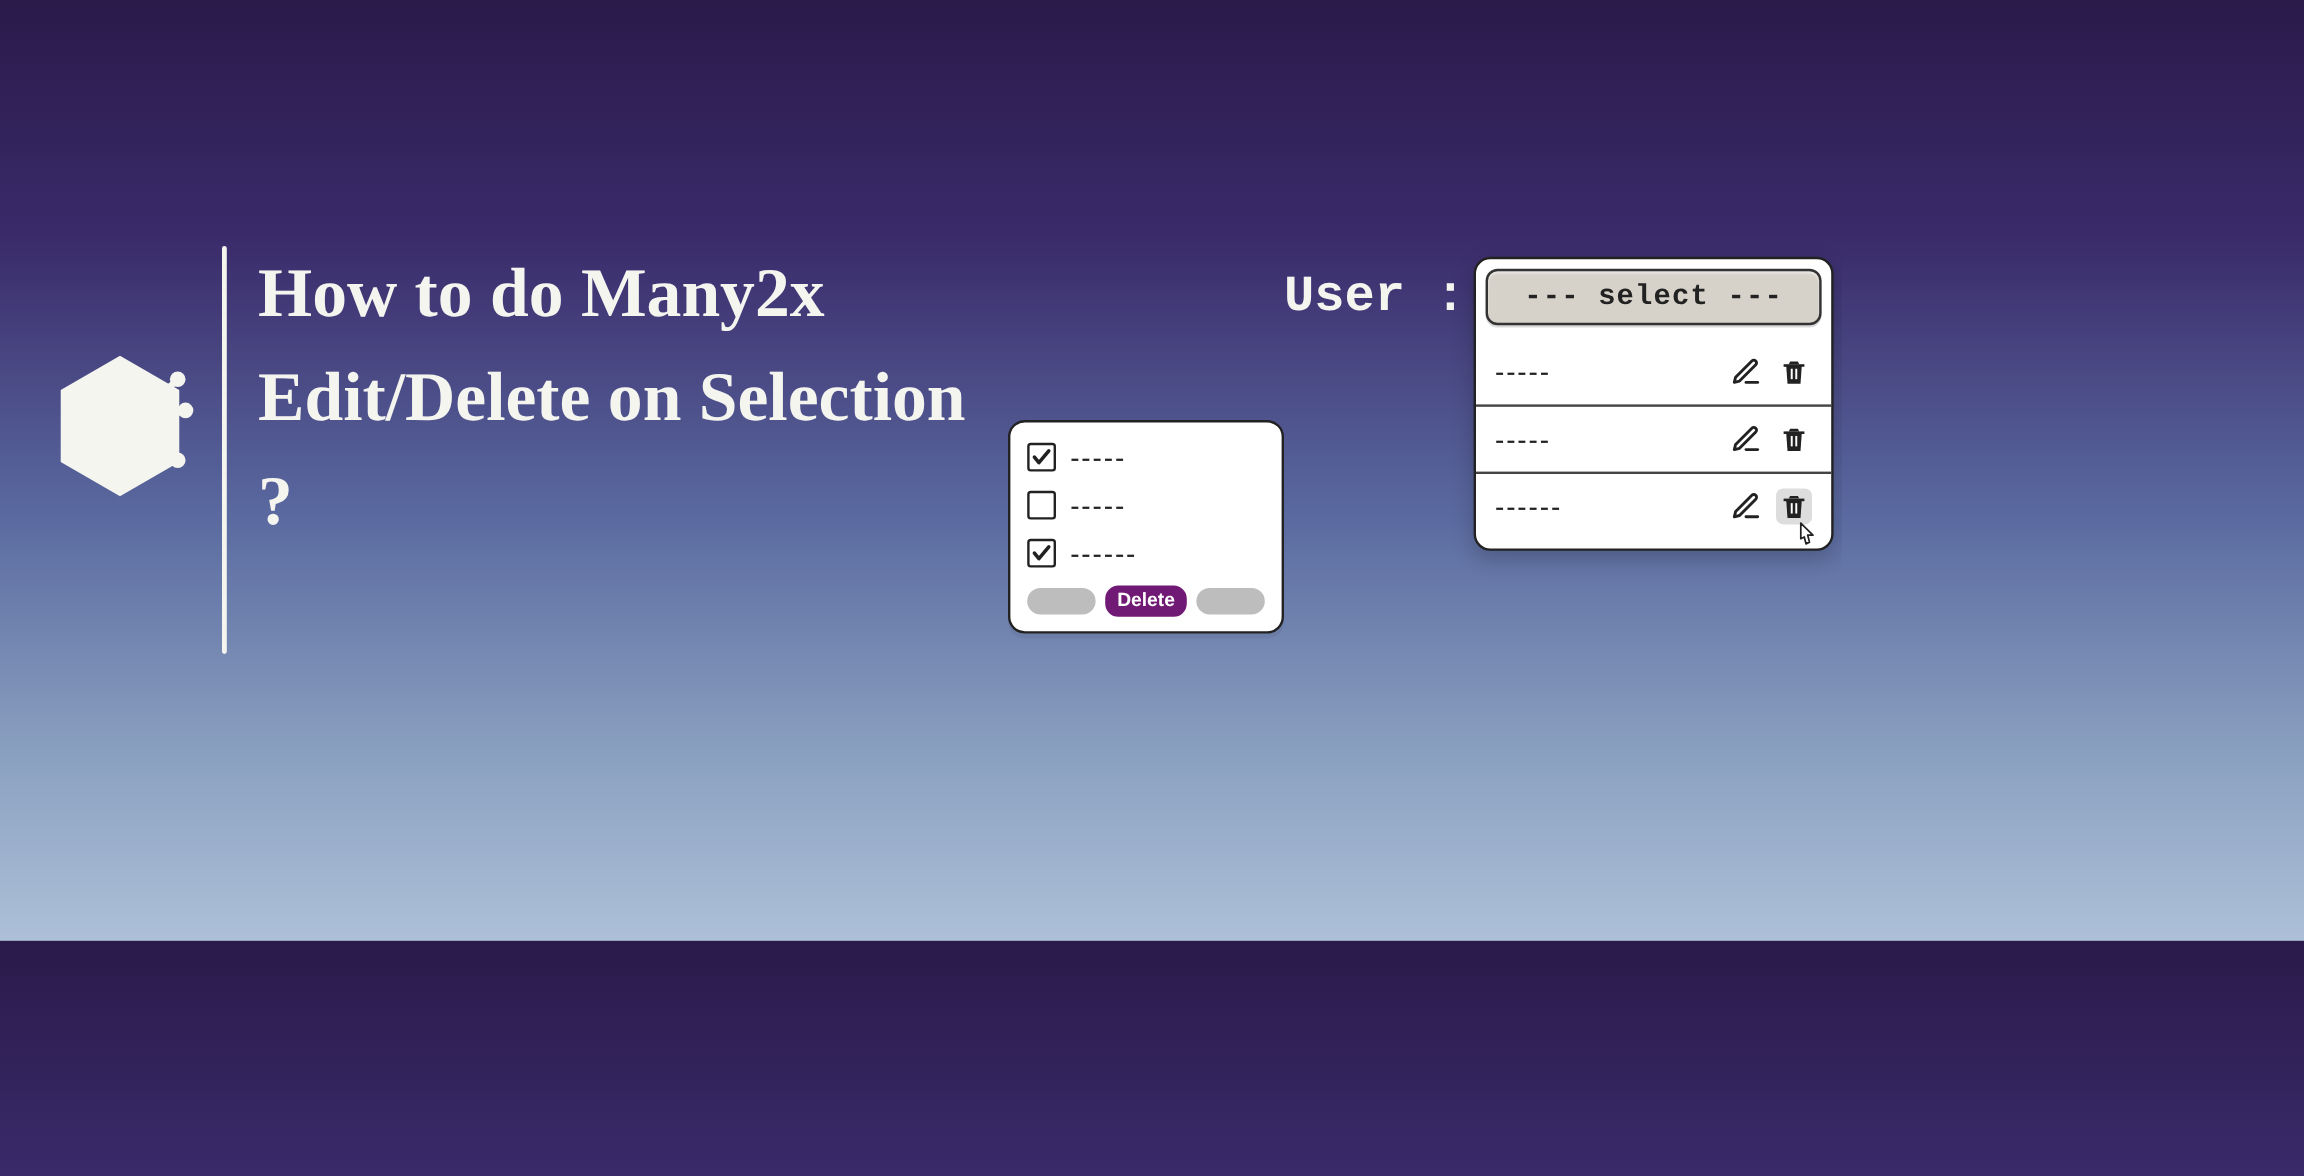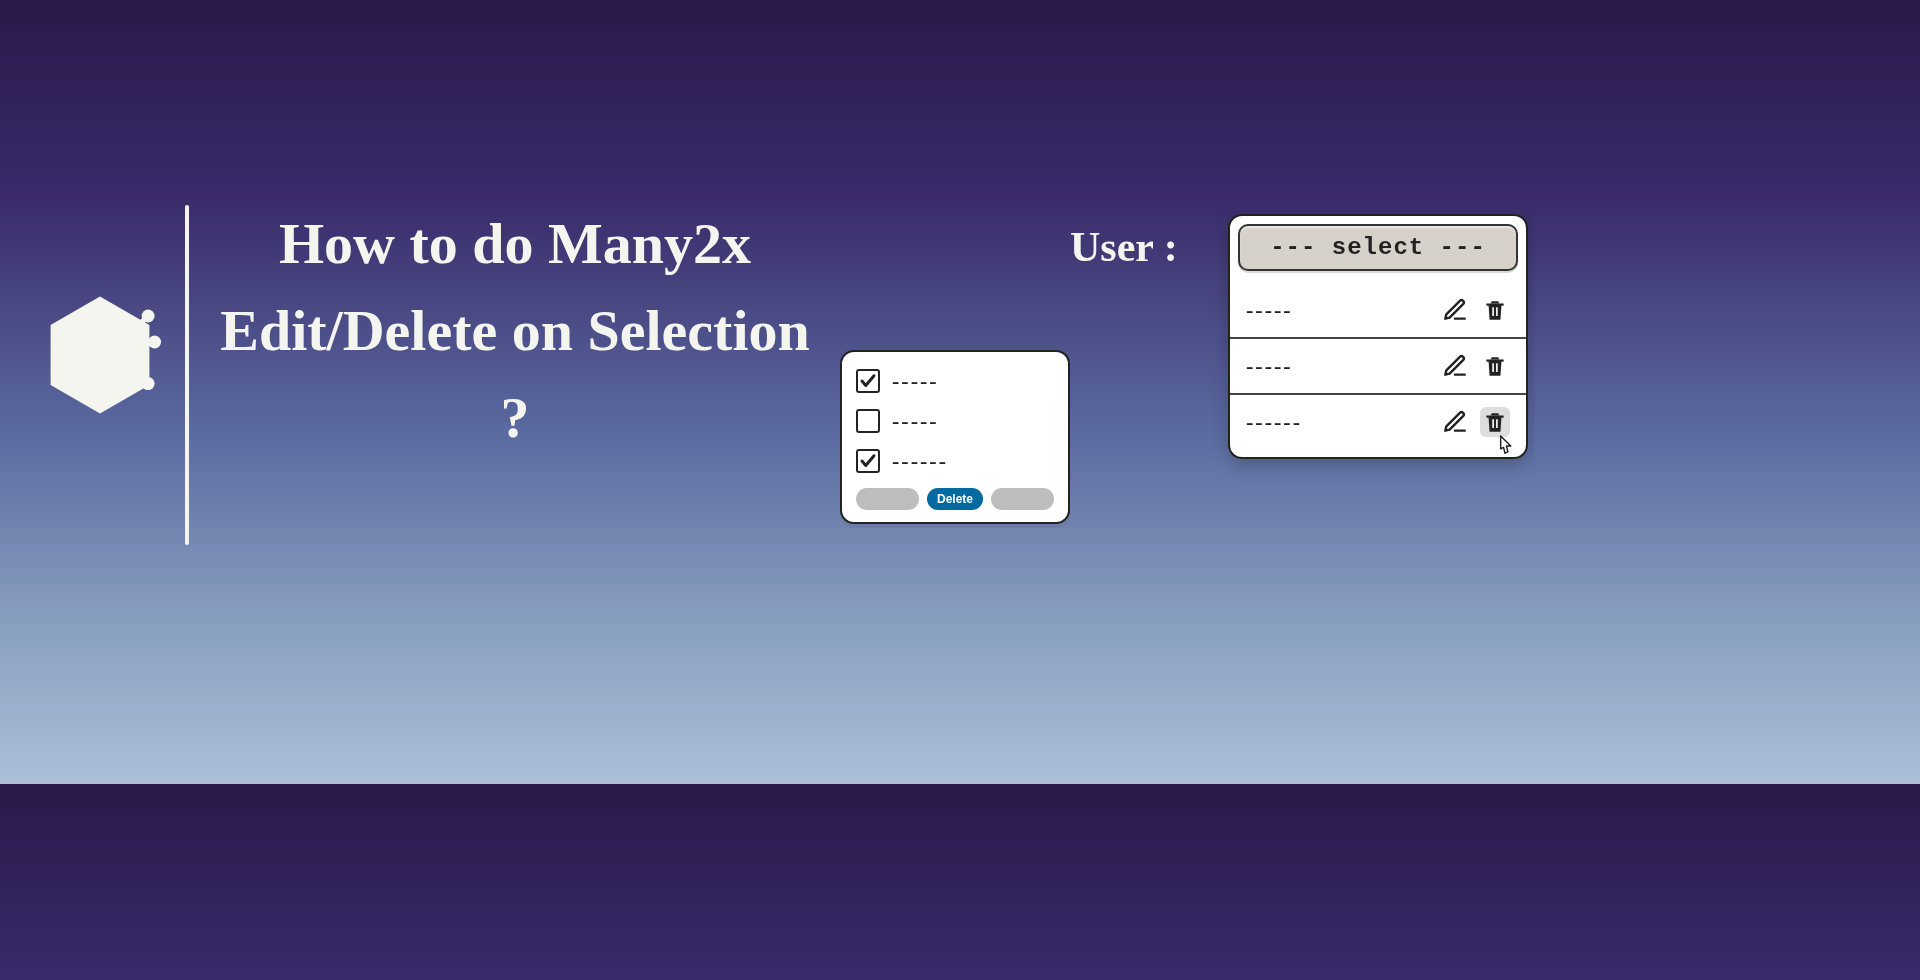--- a/index.html
+++ b/index.html
@@ -31,31 +31,30 @@
     }
     .title {
       position: absolute;
       left: 215px;
       top: 200px;
       width: 600px;
       color: #f5f5f0;
       font-weight: 800;
       font-size: 58px;
       line-height: 1.5;
-      text-align: center;
       font-family: Georgia, "Comic Sans MS", cursive;
     }
     .user-label {
       position: absolute;
       left: 1070px;
       top: 223px;
       color: #f5f5f0;
       font-weight: 800;
       font-size: 42px;
-      font-family: Liberation Serif, serif;
+      font-family: Liberation Mono, monospace;
     }
     
     .panel-left {
       position: absolute;
       left: 840px;
       top: 350px;
       width: 230px;
       background: #fff;
       border: 2px solid #222;
       border-radius: 14px;
@@ -92,24 +91,24 @@
       align-items: center;
       margin-top: 6px;
     }
     .pill-grey {
       flex: 1;
       height: 22px;
       background: #bdbdbd;
       border-radius: 11px;
     }
     .pill-red {
-      background: #0369a1;
+      background: #701a75;
       color: #fff;
       font-weight: 700;
-      font-size: 12px;
+      font-size: 16px;
       padding: 4px 10px;
       border-radius: 11px;
     }
     
     .panel-right {
       position: absolute;
       left: 1204px;
       top: 214px;
       width: 300px;
       background: #fff;

